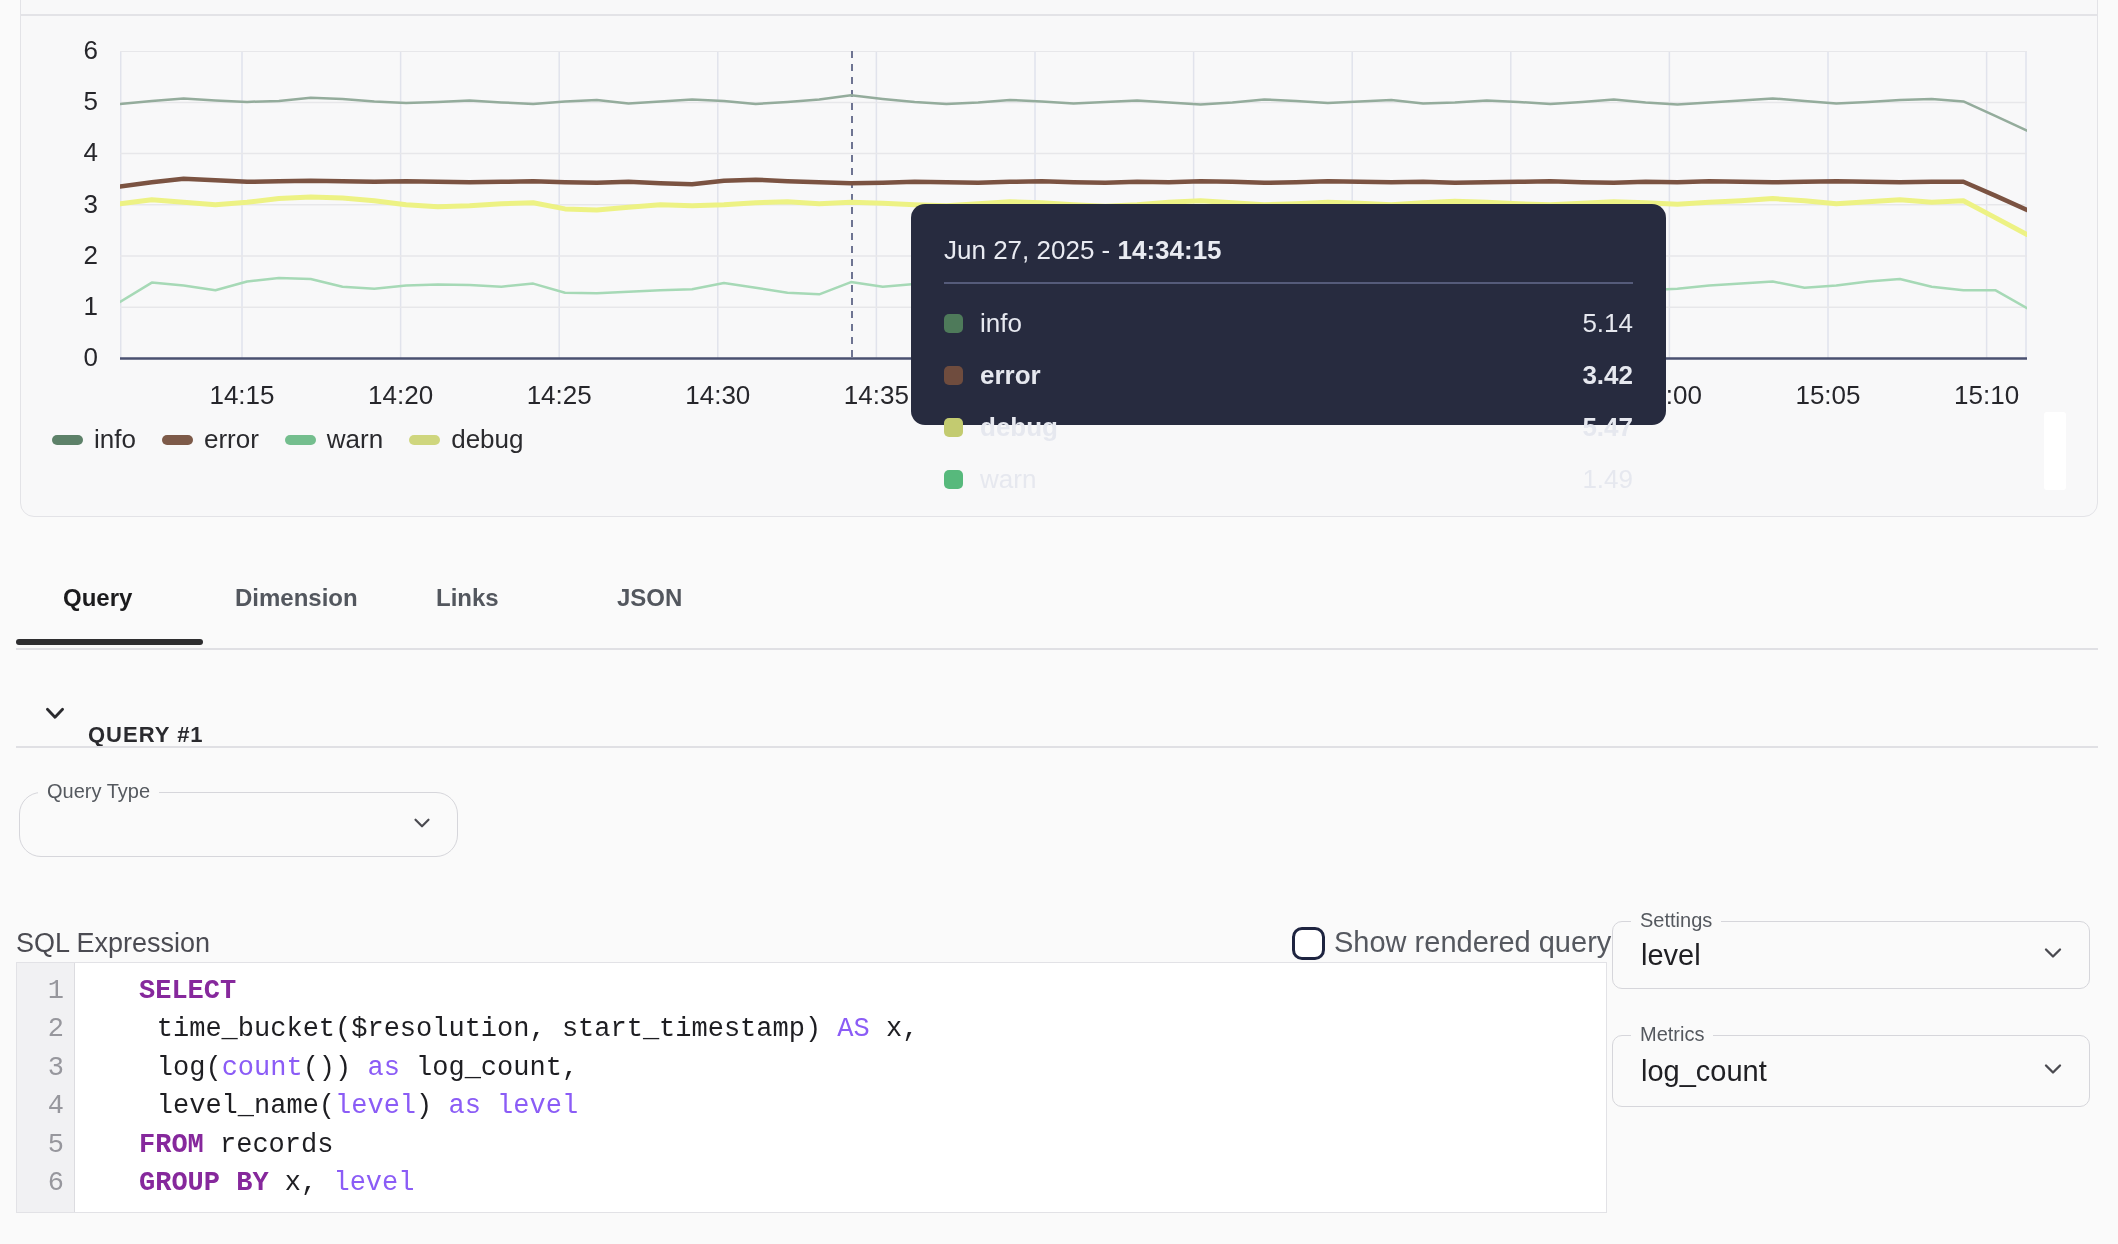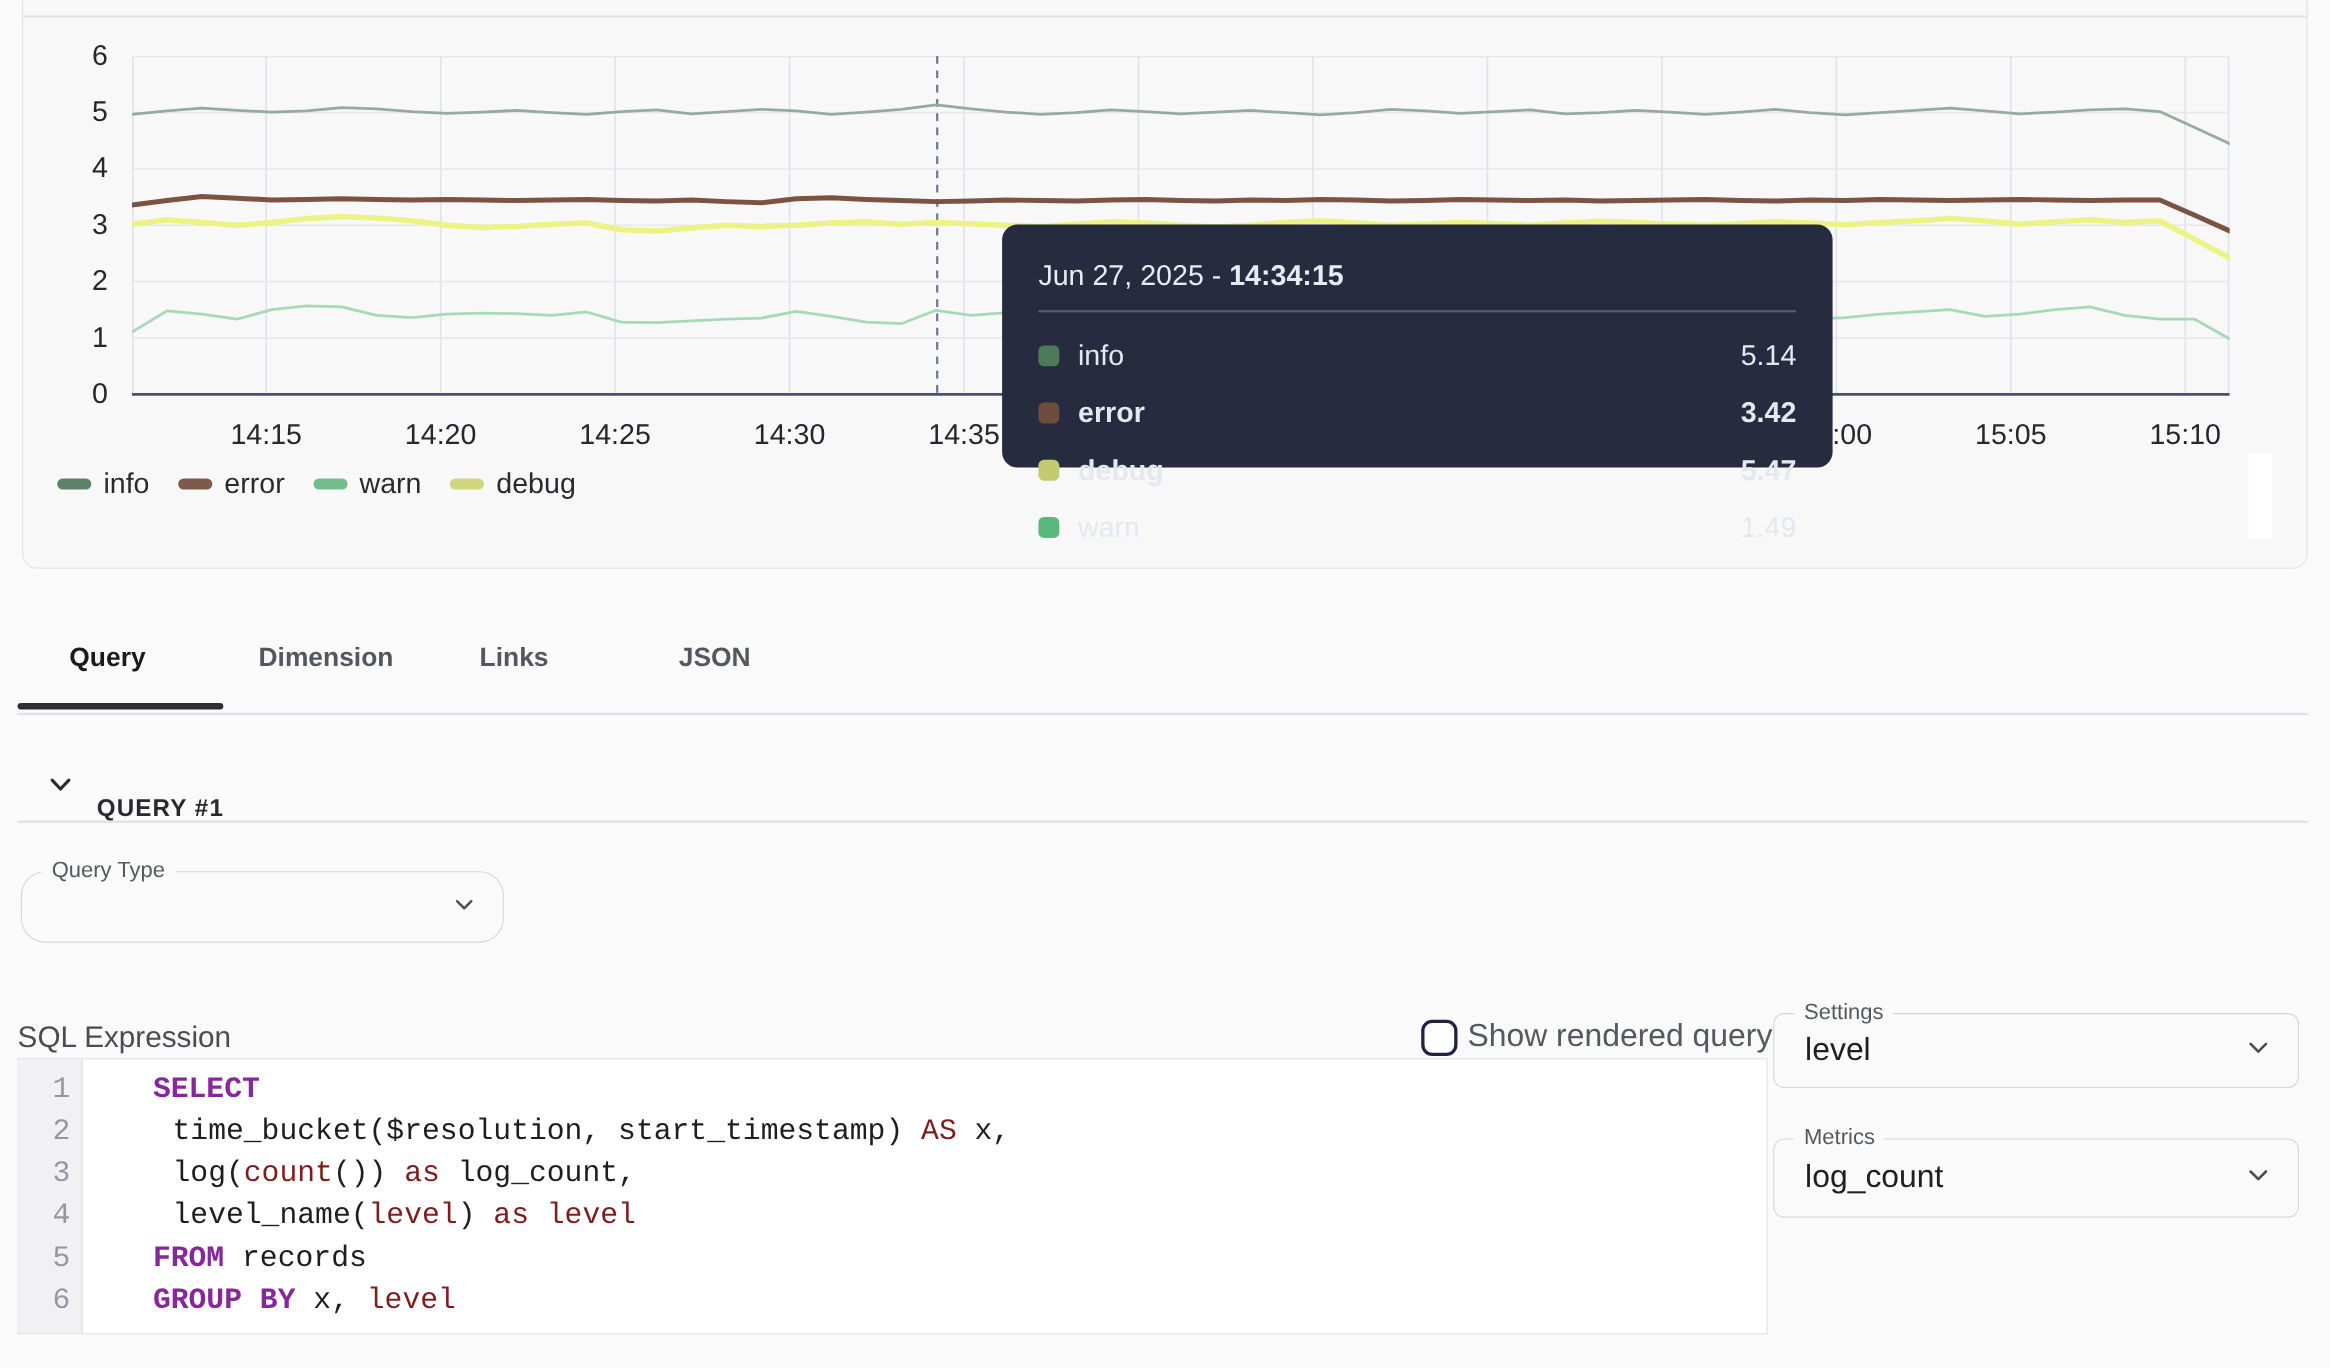--- a/index.html
+++ b/index.html
@@ -67,21 +67,21 @@
   .checkbox-label { position:absolute; left:1334px; top:926px; font-size:29px; color:#55585f; cursor:pointer; }
 
   .code-block {
     position:absolute; left:16px; top:962px; width:1591px; height:251px;
     background:#ffffff; border:1.5px solid #e2e2e6; display:flex;
     font-family:"Liberation Mono", monospace; font-size:27px; line-height:38.4px;
   }
   .code-gutter { width:58px; background:#f1f1f3; border-right:1.5px solid #dcdce0; padding:9px 10px 0 0; text-align:right; color:#97979d; flex:0 0 auto; }
   .code-lines { padding:9px 0 0 17px; white-space:pre; color:#1e1e22; overflow:hidden; }
   .tok-k { color:#86289c; font-weight:700;margin-left:47px; }
-  .tok-f { color:#7f1d1d; }
+  .tok-f { color:#8b5cf6; }
 </style>
 </head>
 <body>
 
 <div class="chart-card"></div>
 <div class="card-divider"></div>
 
 <div id="y-labels">
     <div class="y-label" style="top: 35px;">6</div>
     <div class="y-label" style="top: 86.17px;">5</div>

